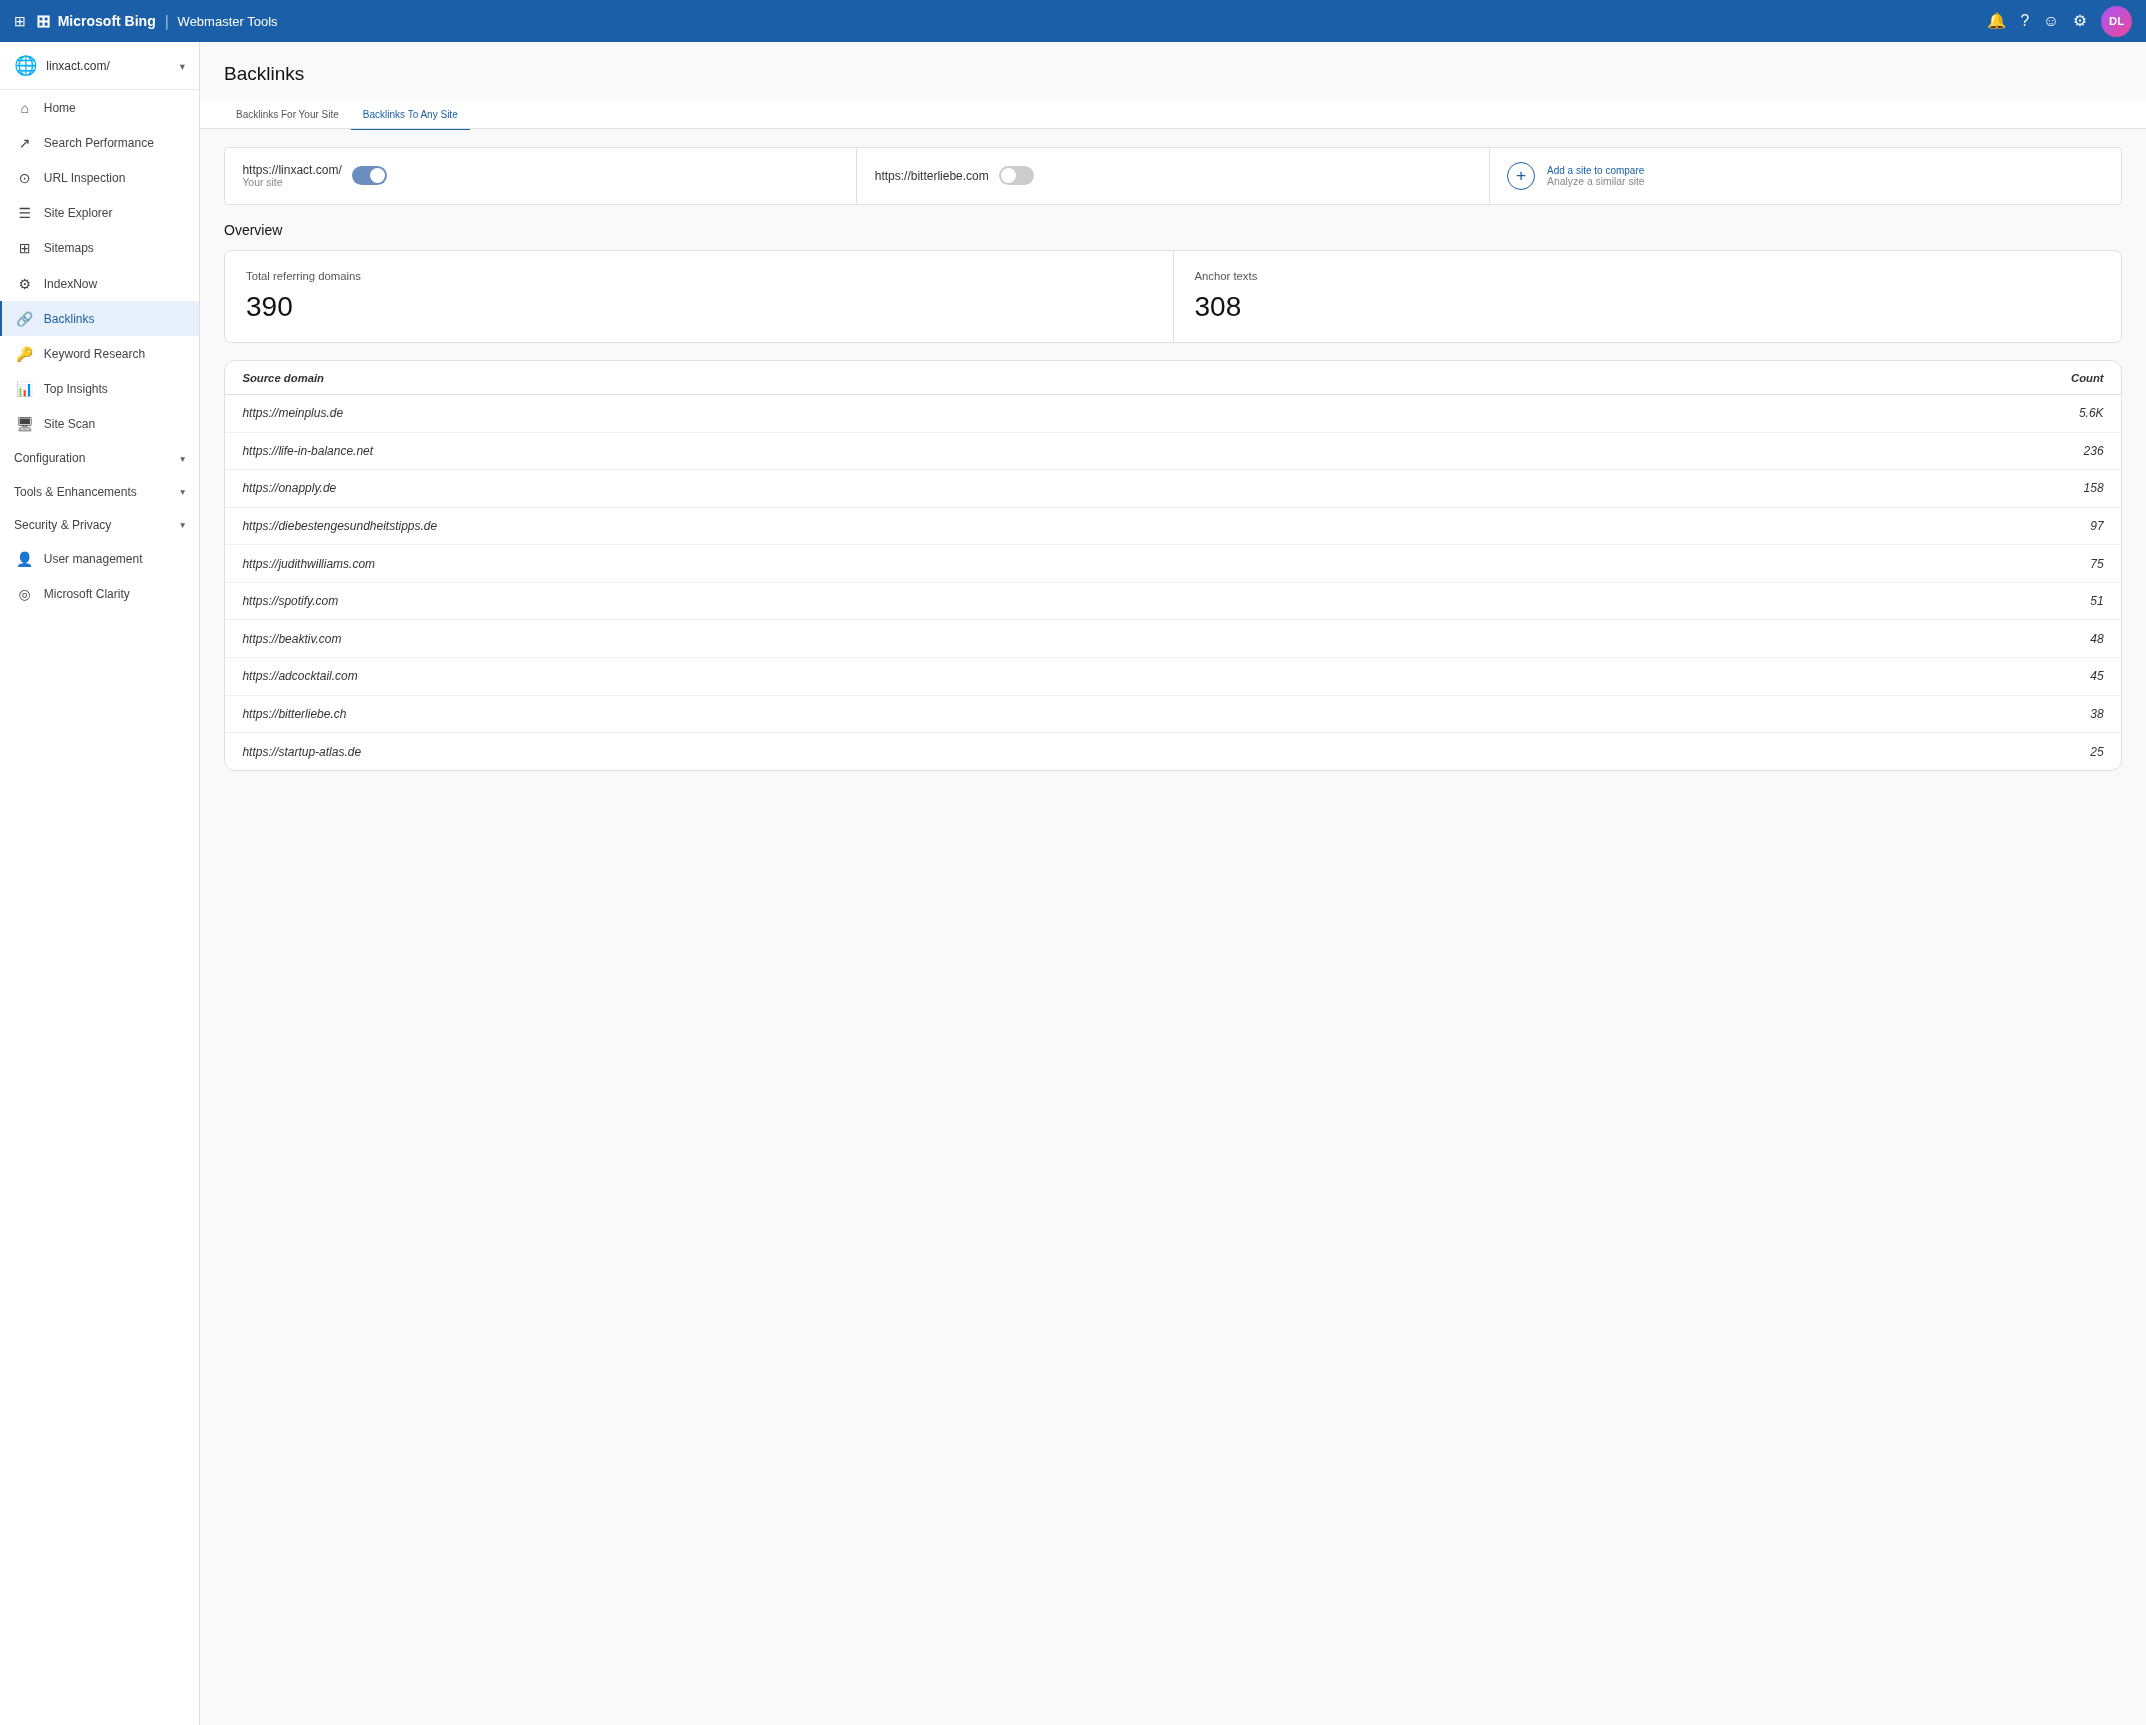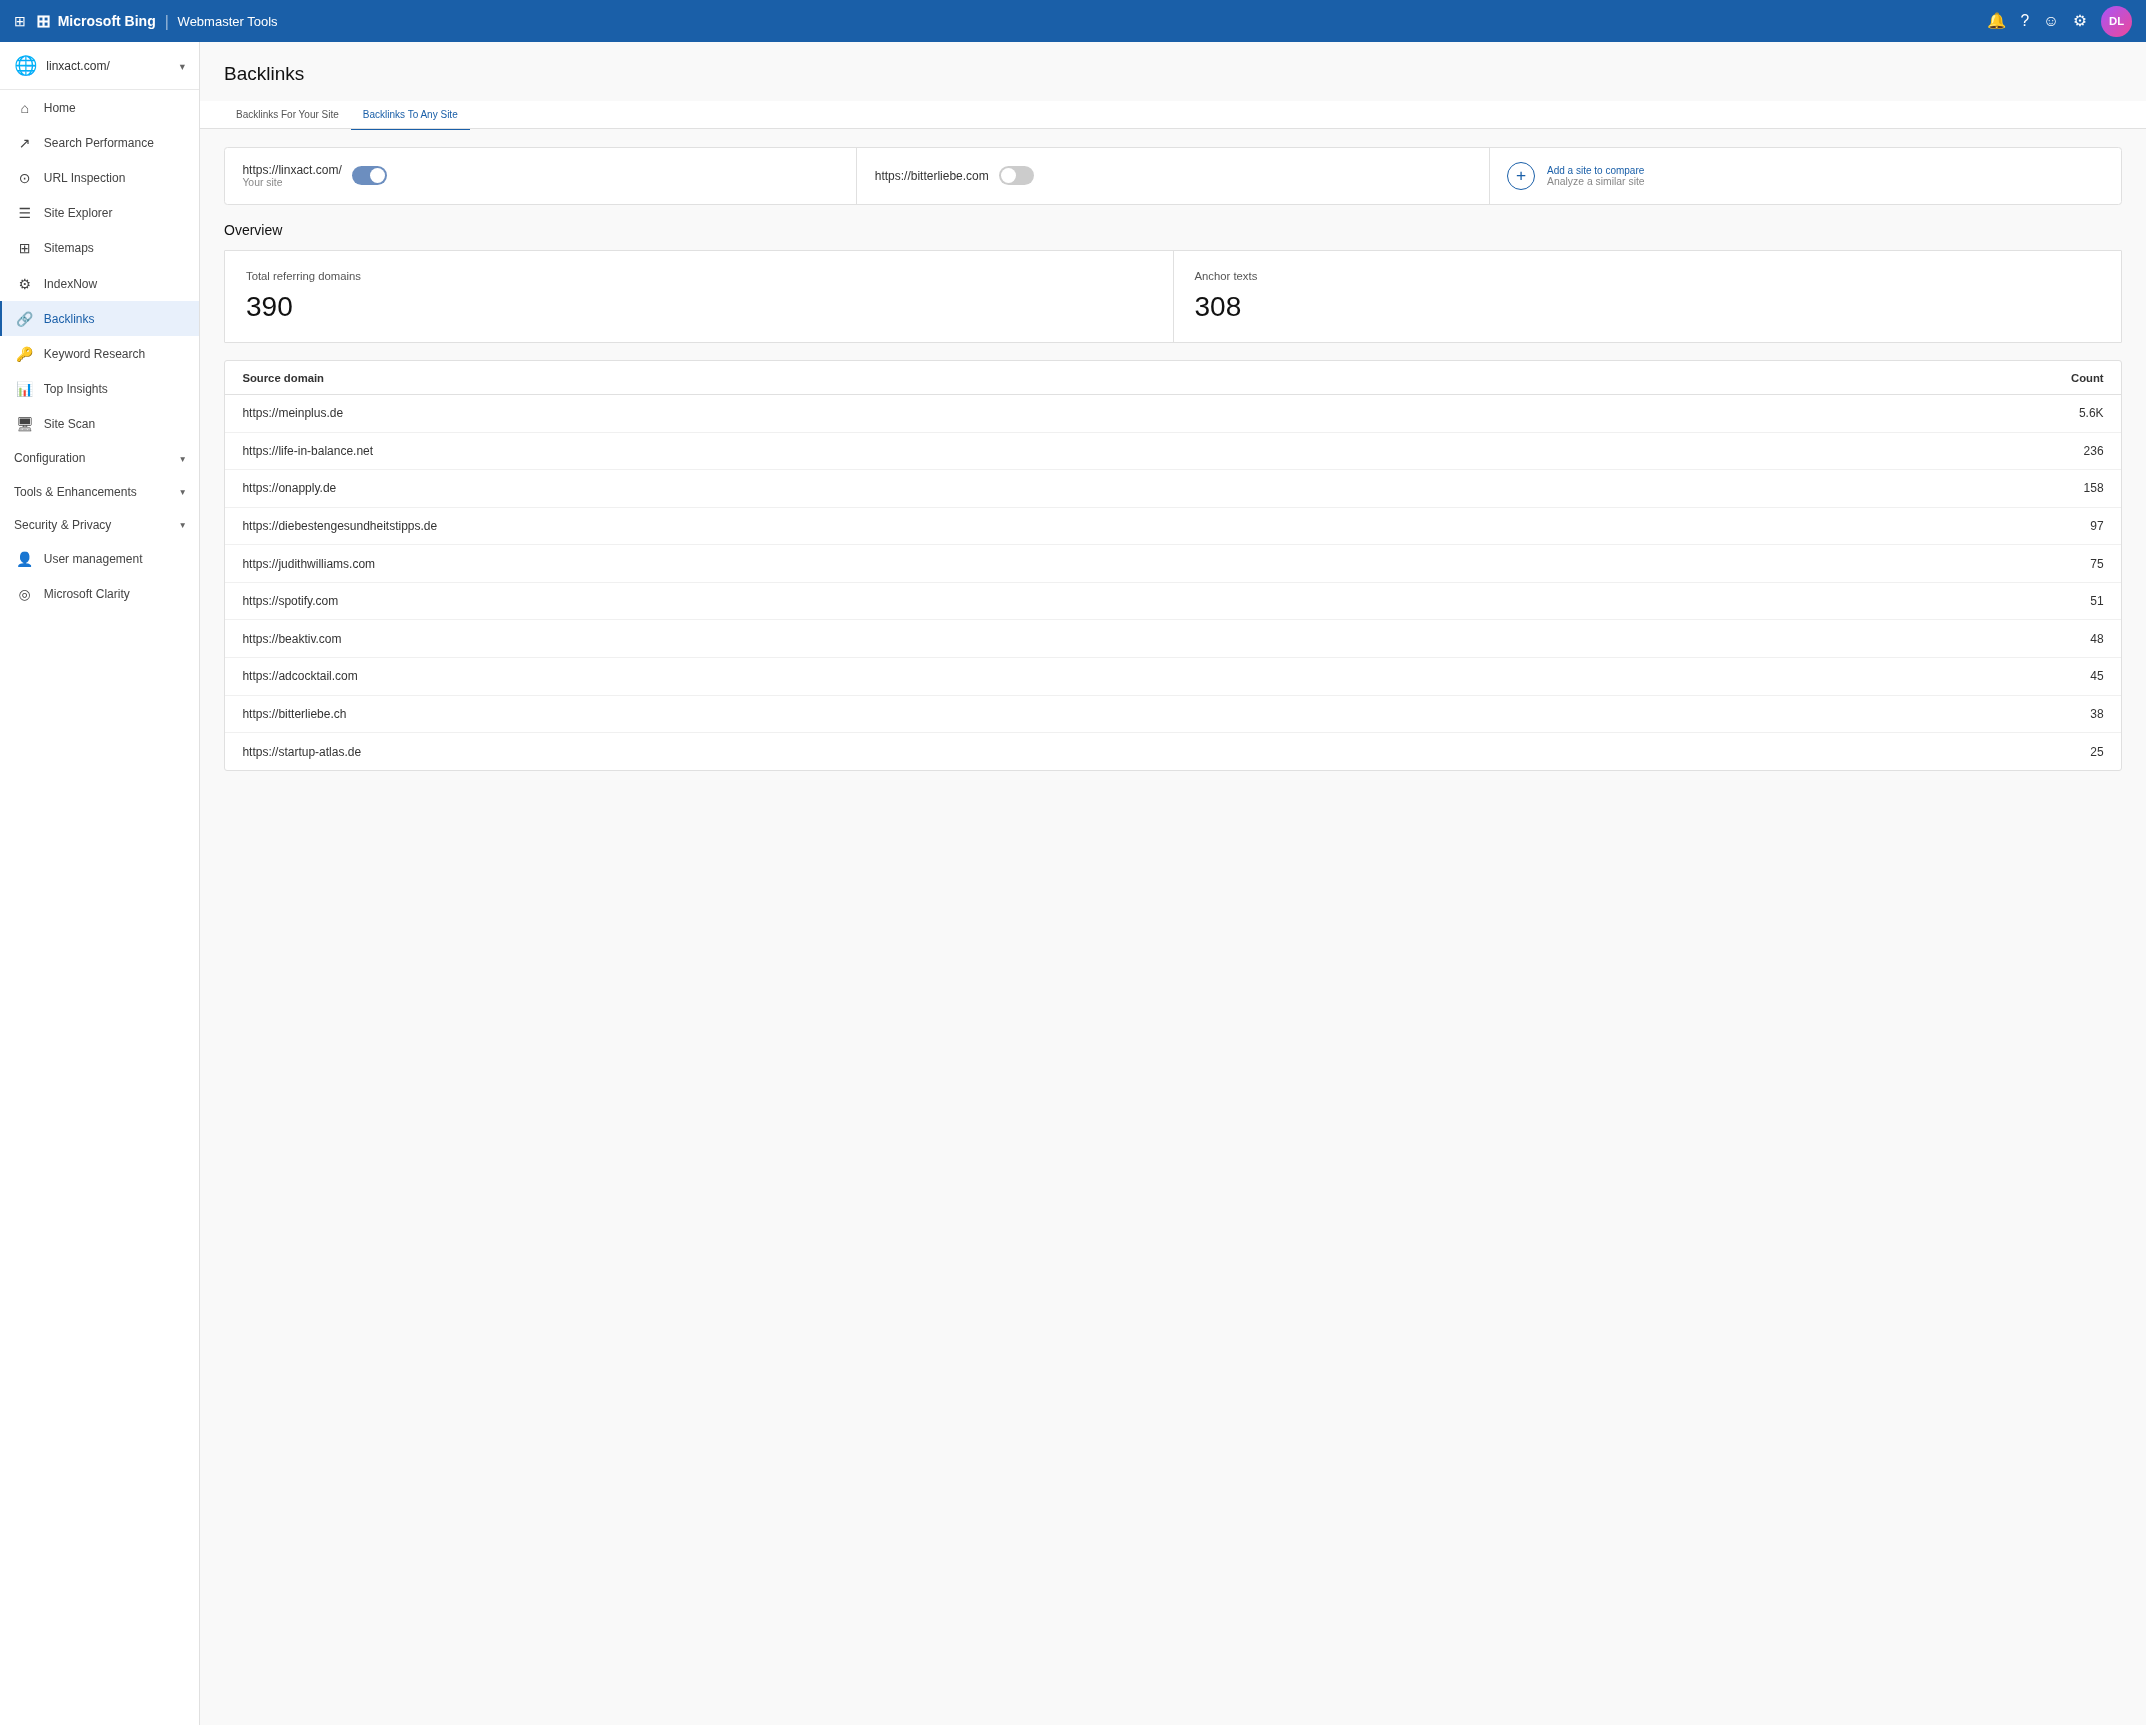--- a/index.html
+++ b/index.html
@@ -113,28 +113,28 @@
     .add-site-icon {
       width: 28px; height: 28px; border: 1.7px solid #1a5fa8; border-radius: 50%;
       display: flex; align-items: center; justify-content: center;
       color: #1a5fa8; font-size: 17.4px; cursor: pointer; flex-shrink: 0;
     }
     .add-site-title { font-size: 10px; color: #1a5fa8; }
     .add-site-sub { font-size: 10.4px; color: #888; }
 
     
     .section-title { font-size: 14px; color: #111; margin-bottom: 12px; font-weight: 400; }
-    .overview-cards { display: flex; background: #fff; border: 0.9px solid #e0e0e0; border-radius: 1px; margin-bottom: 17.4px; }
+    .overview-cards { display: flex; background: #fff; border: 0.9px solid #e0e0e0; border-radius: 7px; margin-bottom: 17.4px; }
     .overview-card { flex: 1; padding: 19px 21px; border-right: 0.9px solid #e0e0e0; }
     .overview-card:last-child { border-right: none; }
     .overview-card-label { font-size: 11.3px; color: #555; margin-bottom: 8.7px; }
     .overview-card-value { font-size: 28px; color: #111; font-weight: 300; }
 
     
-    .domains-table { background: #fff; border: 0.9px solid #e0e0e0; border-radius: 3px; }
+    .domains-table { background: #fff; border: 0.9px solid #e0e0e0; border-radius: 11px; font-style: italic; }
     .domains-table-header {
       display: flex; justify-content: space-between;
       padding: 10.4px 17.4px; border-bottom: 0.9px solid #e0e0e0;
       font-size: 11.3px; font-weight: 600; color: #333;
     }
     .domains-table-row {
       display: flex; justify-content: space-between;
       padding: 11.3px 17.4px; border-bottom: 0.9px solid #f0f0f0;
       font-size: 12px; color: #333;
     }

